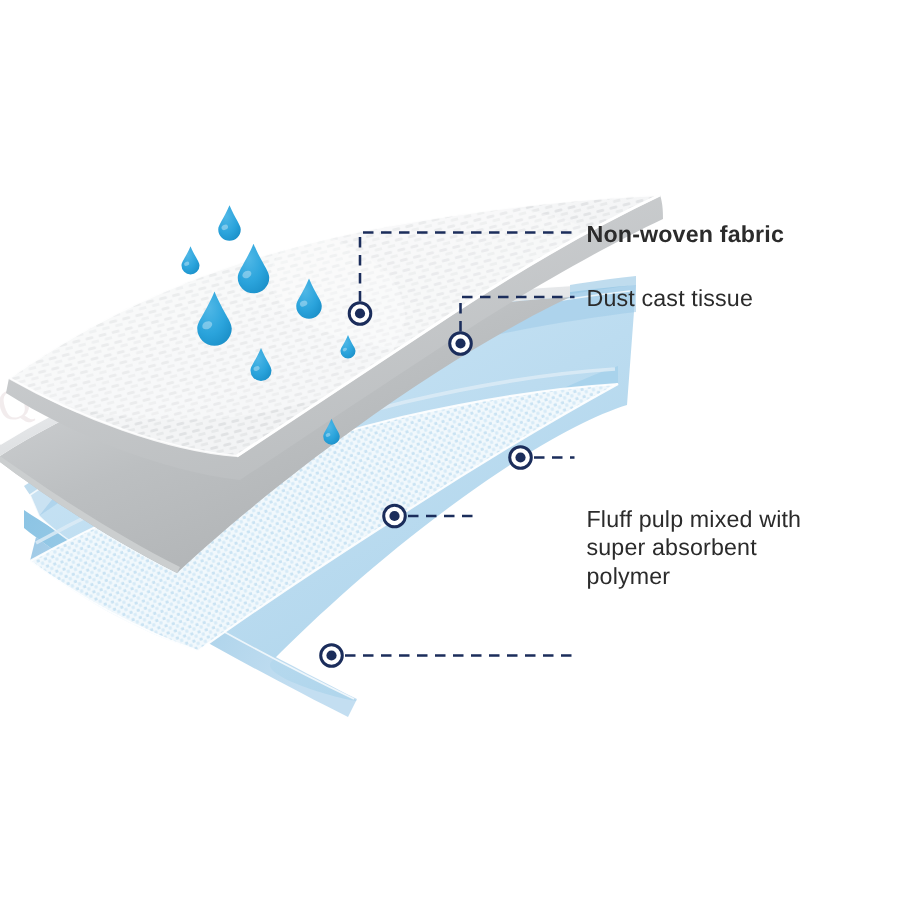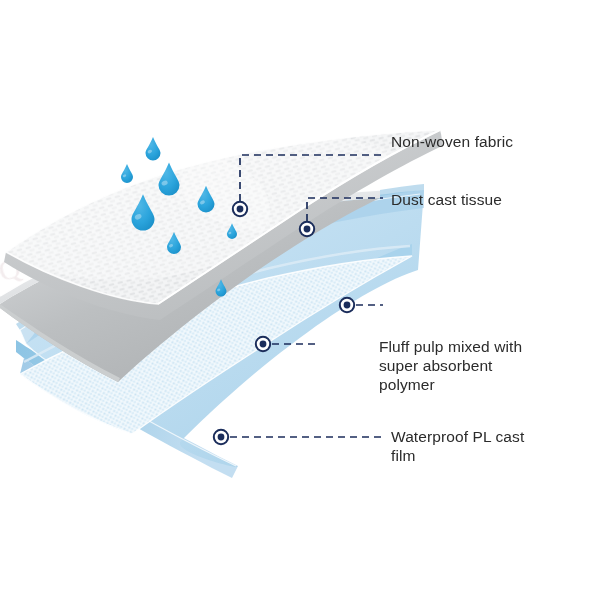--- a/index.html
+++ b/index.html
@@ -27,23 +27,23 @@
     height: 600px;
   }
   .label {
     position: absolute;
     color: #2b2b2b;
     font-size: 15.5px;
     line-height: 19px;
     letter-spacing: 0.1px;
     white-space: pre-line;
   }
-  #label-0 { left: 391px; top: 132px; }
+  #label-0 { left: 391px; top: 147px; font-weight: bold; }
   #label-1 { left: 391px; top: 190px; }
-  #label-2 { left: 379px; top: 337px; }
+  #label-2 { left: 391px; top: 337px; }
   #label-3 { left: 391px; top: 427px; }
 </style>
 </head>
 <body>
 
 <div id="stage">
 
   <svg id="artboard" viewBox="0 0 600 600">
     <defs>
 
@@ -223,16 +223,14 @@
         <circle cx="221" cy="437" r="7.2" fill="#ffffff" stroke="#1b2d5b" stroke-width="2"></circle>
         <circle cx="221" cy="437" r="3.4" fill="#1b2d5b"></circle>
       </g>
   </svg>
 
   <div class="label" id="label-0">Non-woven fabric</div>
   <div class="label" id="label-1">Dust cast tissue</div>
   <div class="label" id="label-2">Fluff pulp mixed with
 super absorbent
 polymer</div>
-  <div class="label" id="label-3">Waterproof PL cast
-film</div>
 
 </div>
 
 </body></html>

